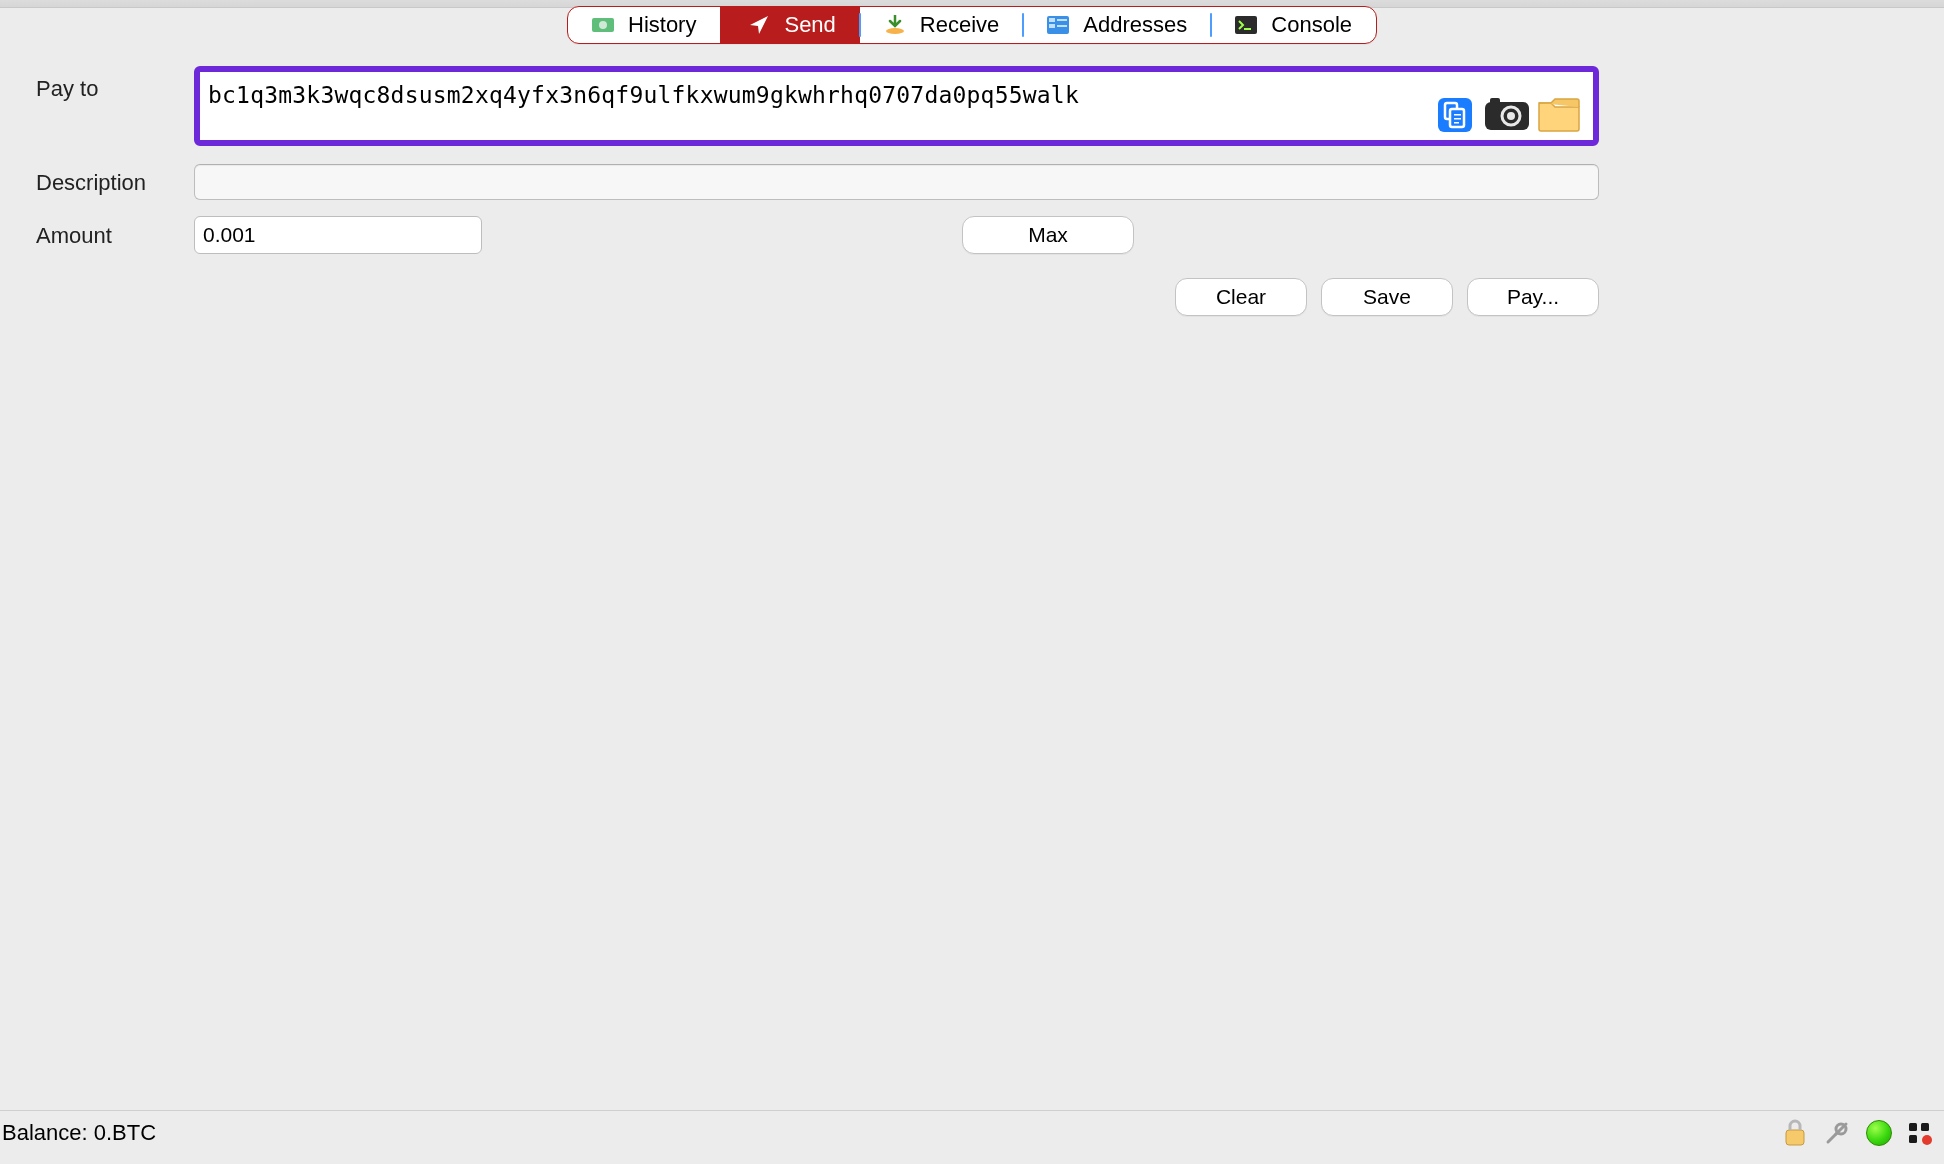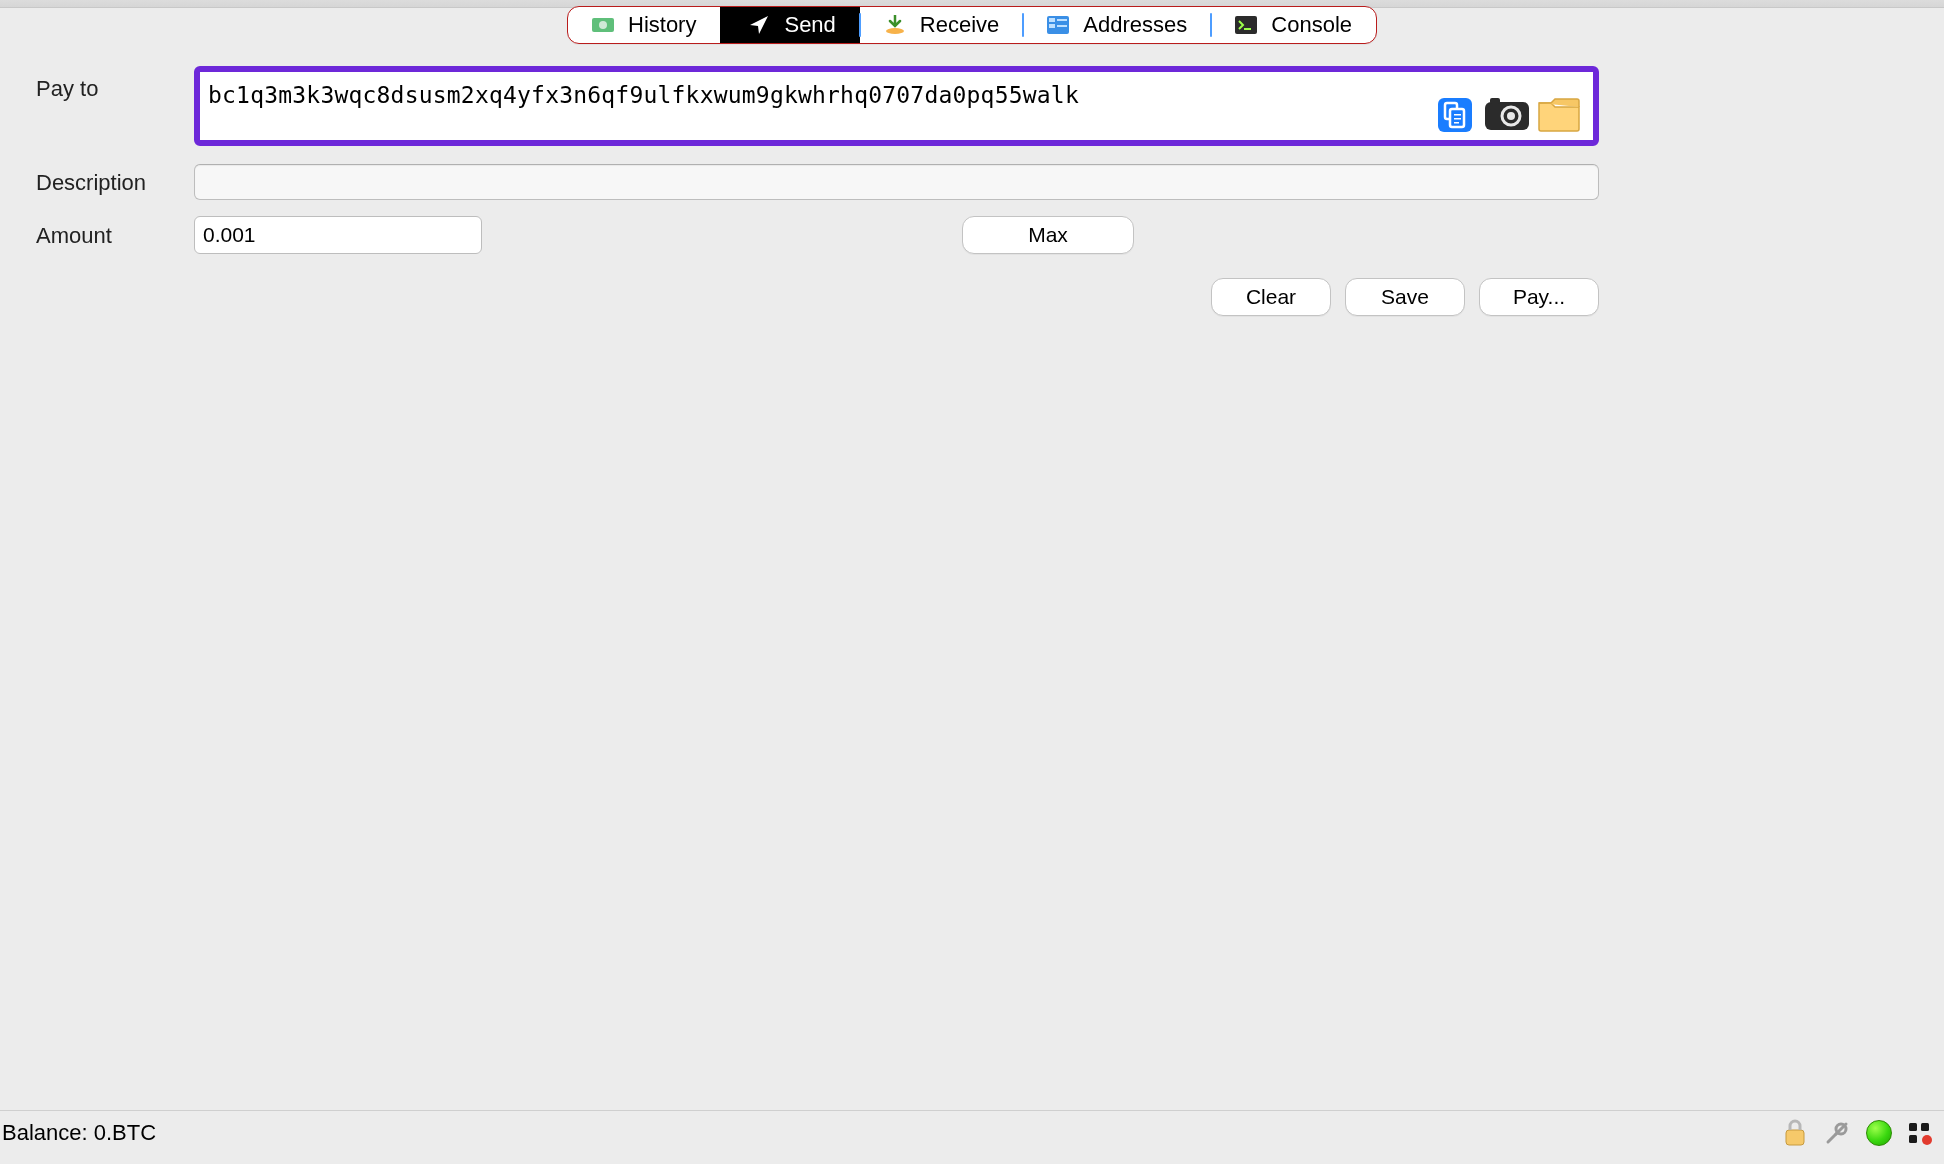--- a/index.html
+++ b/index.html
@@ -44,21 +44,21 @@
       padding: 0 24px;
       height: 100%;
       font-size: 22px;
       color: #000;
       cursor: pointer;
       position: relative;
       user-select: none;
       gap: 14px;
     }
     .tab.active {
-      background: #000000;
+      background: #b91c1c;
       color: #fff;
       padding-left: 28px;
     }
     .tab-sep {
       width: 0;
       position: relative;
     }
     .tab-sep::before {
       content:"";
       position:absolute;
@@ -166,21 +166,21 @@
       display:flex; align-items:center; justify-content:center;
       font-size:21px;
       color:#000;
       cursor:pointer;
       box-shadow: 0 1px 0 rgba(0,0,0,.04);
       user-select:none;
     }
     .btn-max { width: 172px; }
     
     .action-wrap { width: 1405px; display:flex; justify-content:flex-end; gap:14px; }
-    .btn-sm { width:120px; }
+    .btn-sm { width:132px; }
 
     
     .statusbar {
       position:absolute;
       left:0; right:0; bottom:10px;
       height:44px;
       background:#ececec;
       border-top:1px solid #cfcfcf;
       display:flex;
       align-items:center;

